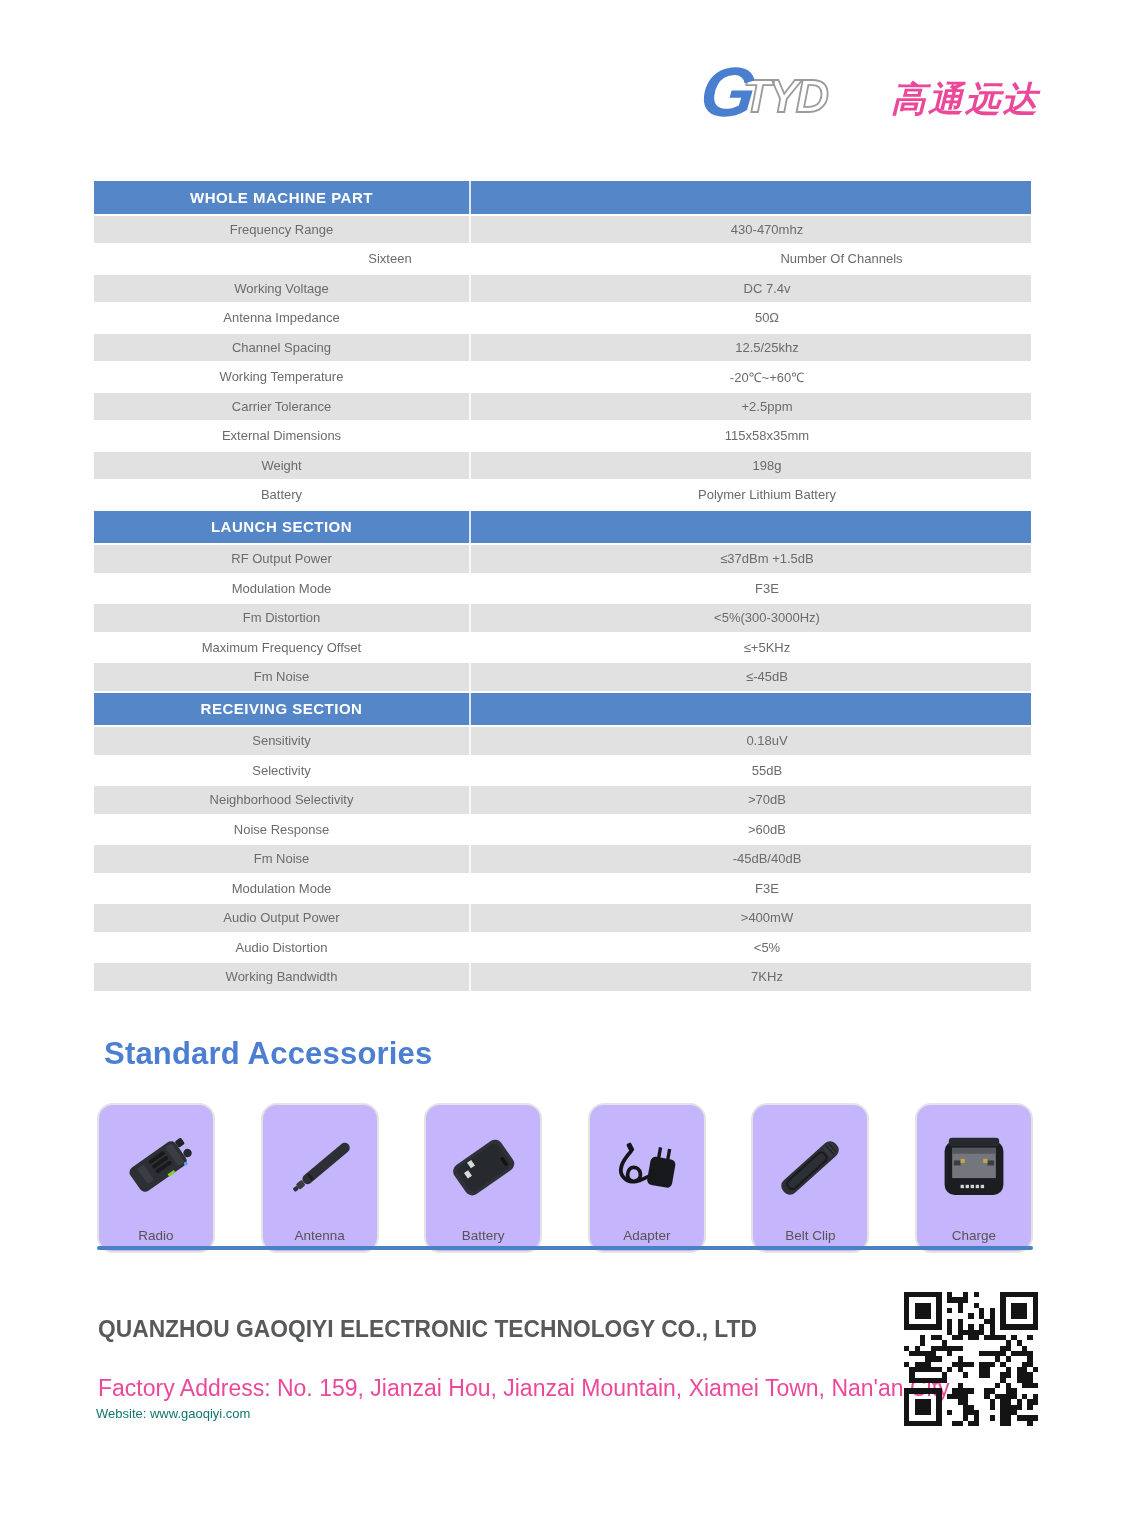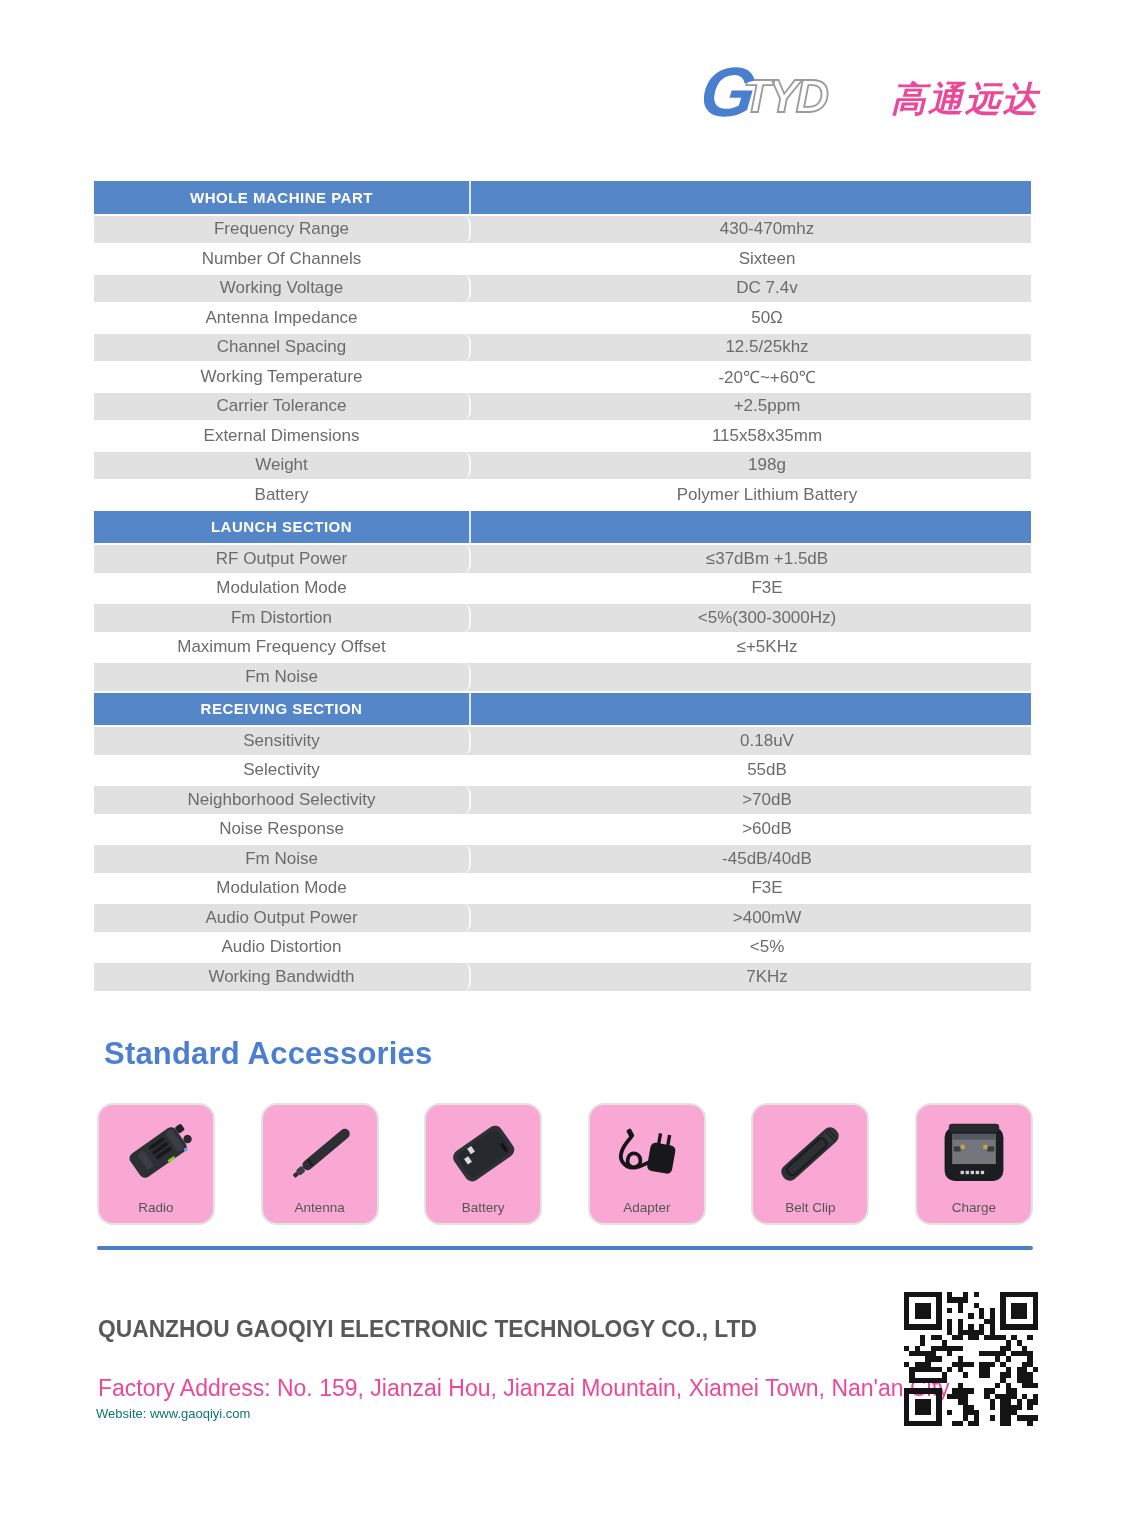--- a/index.html
+++ b/index.html
@@ -22,30 +22,30 @@
   .spec-table{position:absolute;left:94px;top:173px;width:937px;margin-top:8px;}
   .trow{display:flex;width:100%;box-sizing:border-box;}
   .trow.thead{height:34.5px;background:var(--blue,#5586c7);border-bottom:2px solid #fff;}
   .trow.gray{background:var(--gray,#e1e1e1);}
   .trow.white{background:#ffffff;}
   .trow:not(.thead){height:29.5px;border-bottom:2px solid #fff;}
   .tcell{display:flex;align-items:center;justify-content:center;box-sizing:border-box;}
   .tleft{width:377px;border-right:2px solid rgba(255,255,255,.8);}
   .tright{flex:1;padding-left:32px;}
   .hlabel{color:#fff;font-size:15px;font-weight:bold;letter-spacing:.5px;}
-  .trow:not(.thead) .tcell{font-size:17px;color:var(--rowtext,#6b6b6b);border-radius:8px;}
+  .trow:not(.thead) .tcell{font-size:13px;color:var(--rowtext,#6b6b6b);}
   
   .acc-title{
     position:absolute;left:104px;top:1036px;margin:0;
     font-size:31px;font-weight:bold;color:var(--accent,#4c7fd1);letter-spacing:.2px;text-align:center;
   }
   .cards{position:absolute;left:97px;top:1103px;width:936px;display:flex;justify-content:space-between;}
   .card{
-    width:118px;height:122px;border:2px solid #e3e3e3;border-radius:16px;
-    box-sizing:border-box;position:relative;background:#f9a8d4;
+    width:118px;height:150px;border:2px solid #e3e3e3;border-radius:16px;
+    box-sizing:border-box;position:relative;background:#c4b5fd;
   }
   .card-pic{position:absolute;left:2px;right:2px;top:2px;bottom:22px;display:flex;align-items:center;justify-content:center;}
   .card-pic svg{width:88px;height:84px;}
   .card-label{position:absolute;left:0;right:0;bottom:8px;text-align:center;font-size:13.5px;color:#555;}
   
   .divider{position:absolute;left:97px;top:1246px;width:936px;height:4px;background:var(--divider,#4a80c4);border-radius:2px;}
   .company{
     position:absolute;left:98px;top:1316px;font-size:23.5px;font-weight:bold;color:#58595b;
     transform:scaleX(.97);transform-origin:left;white-space:nowrap;
   }
@@ -71,22 +71,22 @@
   <div class="spec-table" id="spec-table">
       <div class="trow thead">
         <div class="tcell tleft hlabel">WHOLE MACHINE PART</div>
         <div class="tcell tright"></div>
       </div>
       <div class="trow gray">
         <div class="tcell tleft">Frequency Range</div>
         <div class="tcell tright">430-470mhz</div>
       </div>
       <div class="trow white">
+        <div class="tcell tright">Sixteen</div>
         <div class="tcell tleft">Number Of Channels</div>
-        <div class="tcell tright">Sixteen</div>
       </div>
       <div class="trow gray">
         <div class="tcell tleft">Working Voltage</div>
         <div class="tcell tright">DC 7.4v</div>
       </div>
       <div class="trow white">
         <div class="tcell tleft">Antenna Impedance</div>
         <div class="tcell tright">50Ω</div>
       </div>
       <div class="trow gray">
@@ -128,20 +128,21 @@
       <div class="trow gray">
         <div class="tcell tleft">Fm Distortion</div>
         <div class="tcell tright">&lt;5%(300-3000Hz)</div>
       </div>
       <div class="trow white">
         <div class="tcell tleft">Maximum Frequency Offset</div>
         <div class="tcell tright">≤+5KHz</div>
       </div>
       <div class="trow gray">
         <div class="tcell tleft">Fm Noise</div>
+        <div class="tcell tright">≤-45dB</div>
       </div>
       <div class="trow thead">
         <div class="tcell tleft hlabel">RECEIVING SECTION</div>
         <div class="tcell tright"></div>
       </div>
       <div class="trow gray">
         <div class="tcell tleft">Sensitivity</div>
         <div class="tcell tright">0.18uV</div>
       </div>
       <div class="trow white">

